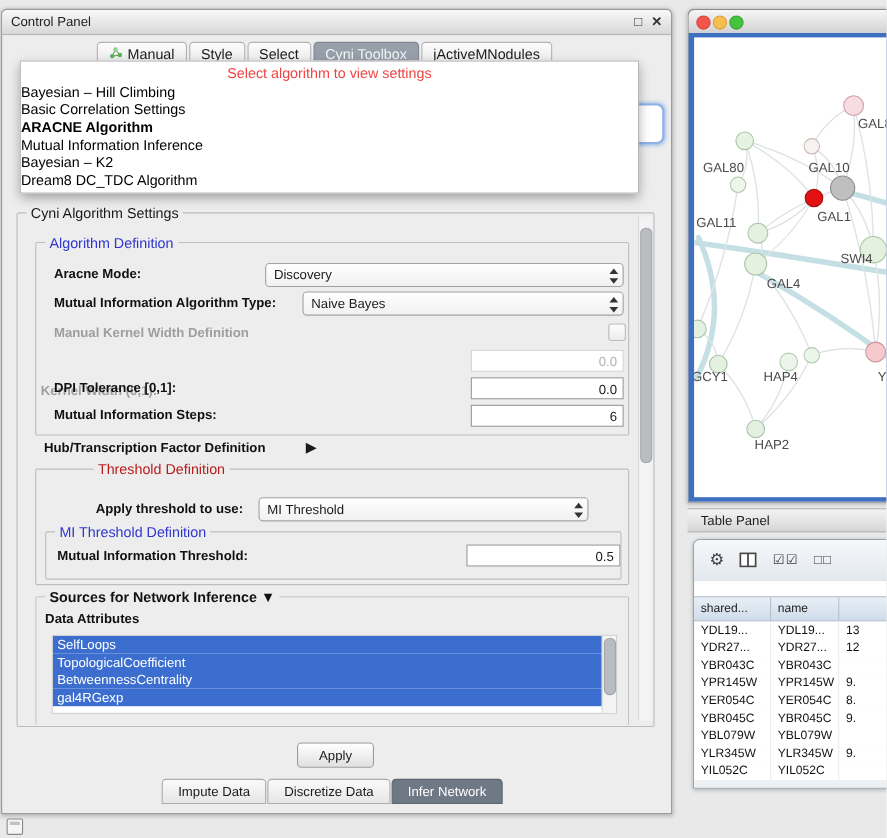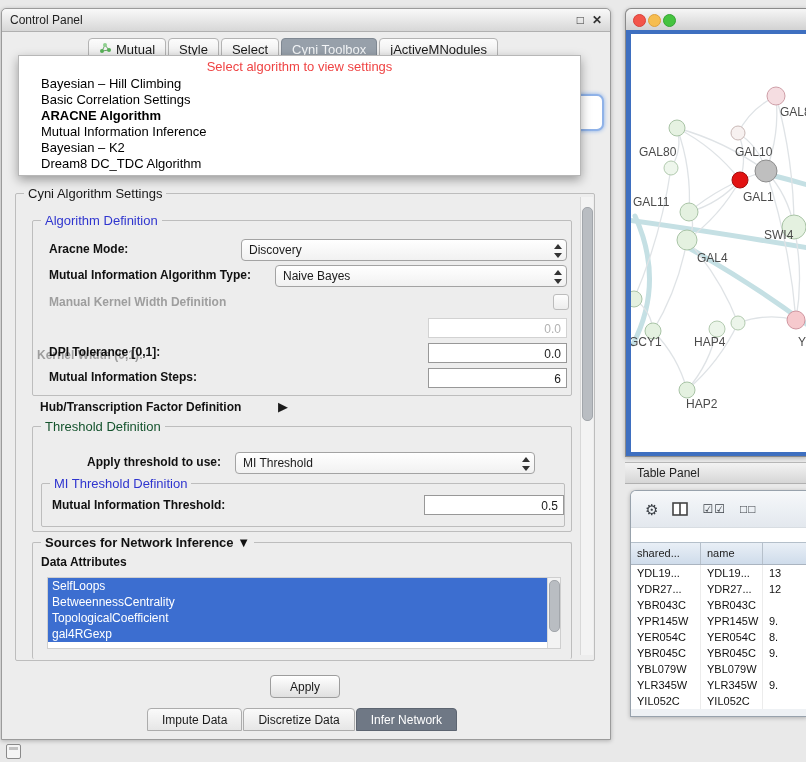--- a/index.html
+++ b/index.html
@@ -22,30 +22,30 @@
     border:1px solid #b3b3b3;border-radius:4px 4px 0 0;background:linear-gradient(#fcfcfc,#e9e9e9);color:#1a1a1a;}
   .tab.sel{background:#97a0aa;border-color:#7f8892;color:#f3f5f7;}
   .btab{height:21px;display:flex;align-items:center;padding:0 14px;font-size:12px;
     border:1px solid #acacac;border-radius:4px 4px 0 0;background:linear-gradient(#fafafa,#e6e6e6);}
   .btab.sel{background:#6f7885;border-color:#5d6571;color:#fff;}
 
   
   .popup{position:absolute;left:18px;top:55px;width:561px;background:#fff;border:1px solid #b7b7b7;
     box-shadow:0 4px 10px rgba(0,0,0,.35);z-index:50;padding:2px 0 3px 0;}
   .popup-ph{height:18px;line-height:18px;text-align:center;color:#ef4444;font-size:13px;}
-  .popup-item{height:16px;line-height:16px;padding-left:22px;font-size:13px;color:#000;}
+  .popup-item{height:16px;line-height:16px;padding-left:0;font-size:13px;color:#000;}
   .popup-item.bold{font-weight:bold;}
   .combo-fragment{position:absolute;left:556px;top:94px;width:44px;height:33px;background:#fff;
     border:2px solid #8fb2e8;border-radius:7px;box-shadow:0 0 4px #86aee9;z-index:40;}
 
   
   .tb{position:absolute;border:1px solid #bdbdbd;border-radius:2px;}
   .tbt{position:absolute;top:-8px;left:8px;background:#ededed;padding:0 4px;font-size:13px;white-space:nowrap;}
   .tbt.blue{color:#2f35cf;}
-  .tbt.green{color:#14532d;}
+  .tbt.green{color:#b91c1c;margin-left:44px;}
   .tbt.boldt{font-weight:bold;color:#111;}
 
   
   .lbl{position:absolute;font-weight:bold;font-size:12px;color:#111;white-space:nowrap;}
   .lbl.dis{color:#9e9e9e;}
   .combo{position:absolute;height:22px;border:1px solid #a3a3a3;border-radius:4px;
     background:linear-gradient(#ffffff,#f1f1f1);font-size:12px;line-height:20px;padding-left:7px;box-sizing:border-box;}
   .combo .arrows{position:absolute;right:5px;top:4px;width:8px;height:14px;}
   .combo .arrows:before{content:"";position:absolute;left:1px;top:0;border:4px solid transparent;border-bottom:5px solid #333;border-top:none;}
   .combo .arrows:after{content:"";position:absolute;left:1px;bottom:0;border:4px solid transparent;border-top:5px solid #333;border-bottom:none;}
@@ -112,21 +112,21 @@
     </div>
 
     <div class="tabrow" style="left:86px;top:29px;">
         <div class="tab">
           <span><svg width="13" height="12" viewBox="0 0 13 12">
               <path d="M3 9 L6 3 L10 8 Z" fill="none" stroke="#6aa06a"></path>
               <circle cx="3" cy="9" r="2" fill="#57b257"></circle>
               <circle cx="10" cy="8" r="2" fill="#57b257"></circle>
               <circle cx="6" cy="3" r="2" fill="#8fd08f"></circle>
             </svg></span>
-          <span>Mutual</span>
+          <span>Manual</span>
         </div>
         <div class="tab">
           <span>Style</span>
         </div>
         <div class="tab">
           <span>Select</span>
         </div>
         <div class="tab sel">
           <span>Cyni Toolbox</span>
         </div>
@@ -191,22 +191,22 @@
 
       <div class="tb" style="left:16px;top:348px;width:538px;height:116px;border-bottom:none;">
         <span class="tbt boldt">
           <span>Sources for Network Inference</span>
           <span>▼</span>
         </span>
         <span class="lbl" style="left:8px;top:12px;">Data Attributes</span>
         <div class="attrlist" style="left:14px;top:34px;width:512px;height:70px;">
           <div>
               <div class="list-item" style="background: rgb(60, 110, 208);">SelfLoops</div>
+              <div class="list-item" style="background: rgb(60, 110, 208);">TopologicalCoefficient</div>
               <div class="list-item" style="background: rgb(60, 110, 208);">BetweennessCentrality</div>
-              <div class="list-item" style="background: rgb(60, 110, 208);">TopologicalCoefficient</div>
               <div class="list-item" style="background: rgb(60, 110, 208);">gal4RGexp</div>
             </div>
           <div class="sbv" style="right:0;top:0;height:70px;left:auto;">
             <div class="thumb" style="top:2px;height:50px;"></div>
           </div>
         </div>
       </div>
     </div>
 
     <div class="btn" style="left:268px;top:666px;width:68px;">Apply</div>

